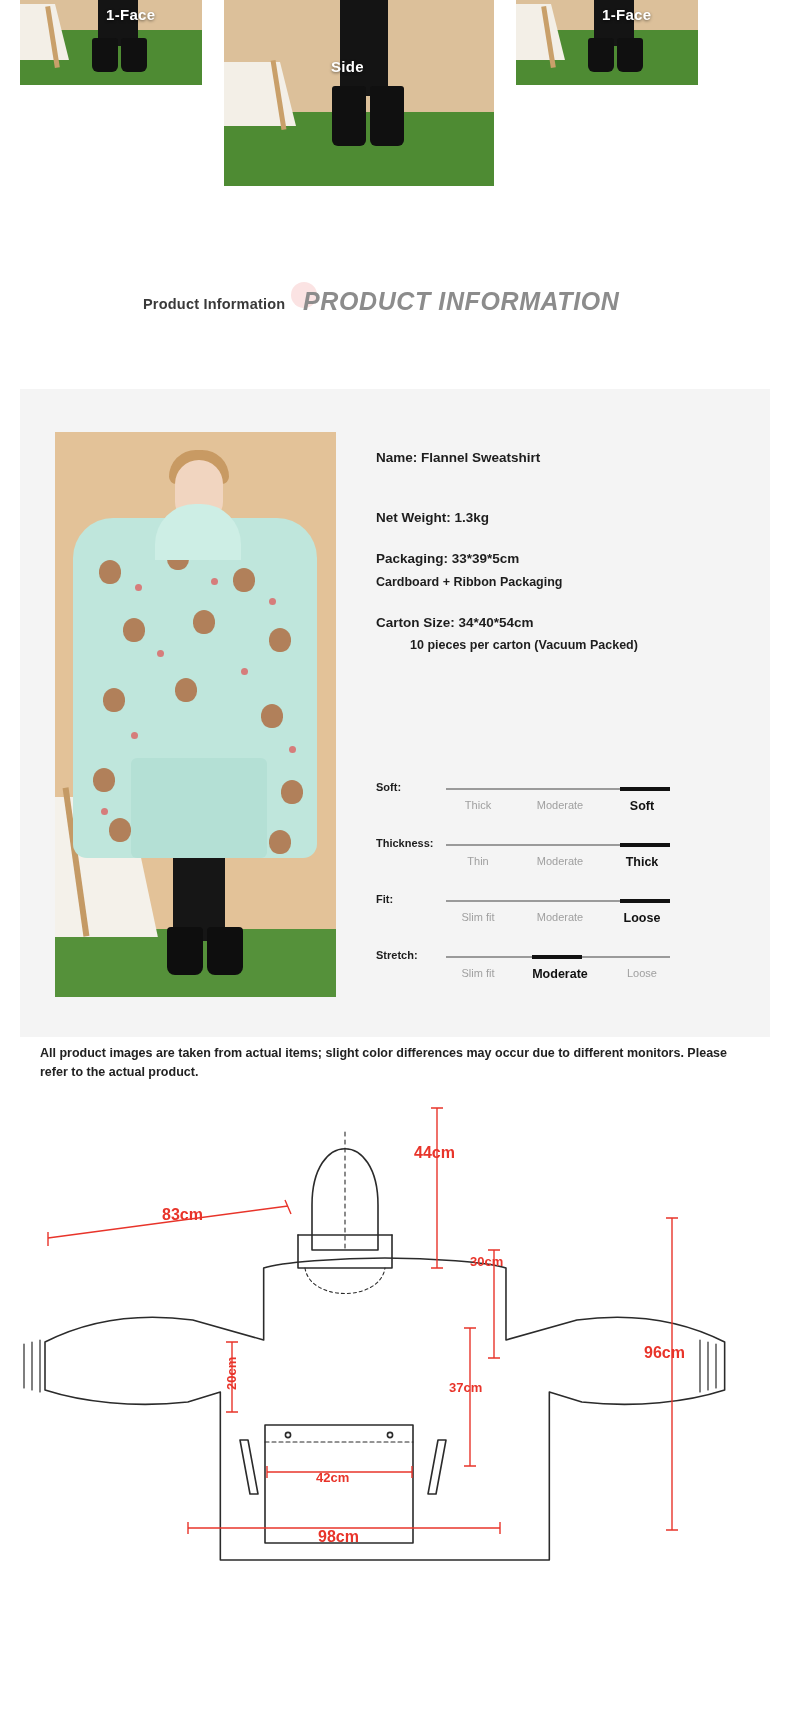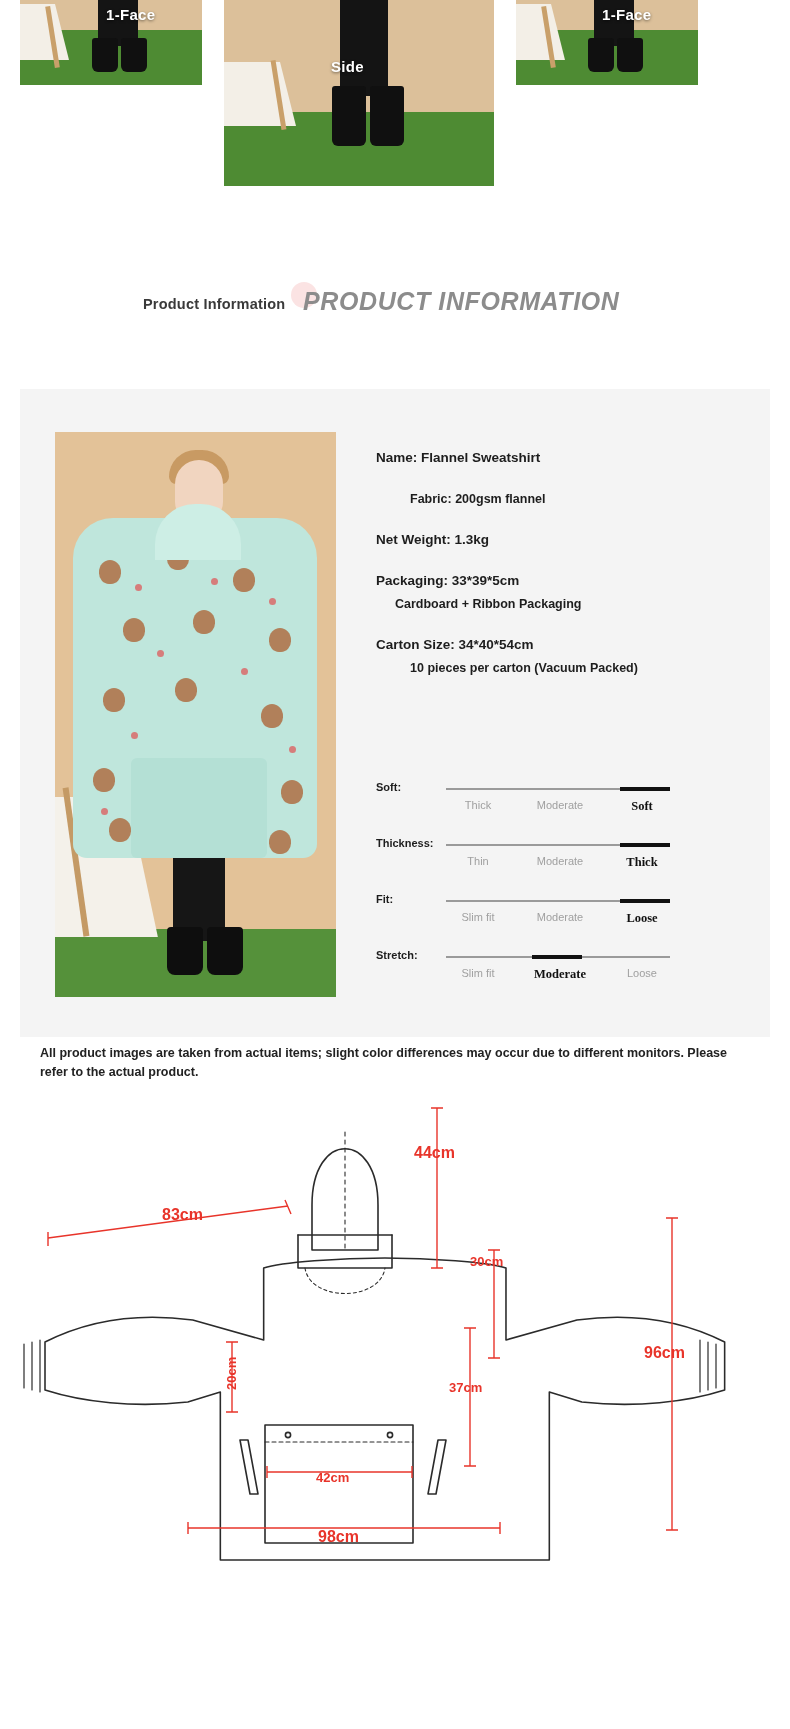--- a/index.html
+++ b/index.html
@@ -220,21 +220,21 @@
   .rating-ticks {
     position: absolute;
     left: 64px; top: 24px;
     width: 240px;
     display: flex;
     justify-content: space-between;
     font-size: 11px;
     color: #a0a0a0;
   }
   .rating-ticks .tick { width: 76px; text-align: center; }
-  .rating-ticks .tick.active { color: #111; font-weight: 700; font-size: 12.5px; font-family: Liberation Serif, serif; }
+  .rating-ticks .tick.active { color: #111; font-weight: 700; font-size: 12.5px; }
 
   
   .disclaimer {
     position: absolute;
     left: 40px; top: 1044px;
     width: 716px;
     font-size: 12.5px;
     line-height: 1.5;
     color: #222;
     font-weight: 600;
@@ -327,26 +327,25 @@
     <div class="paw" style="left:216px; top:228px;"></div>
     <div class="paw" style="left:28px; top:290px;"></div>
     <div class="m-pocket"></div>
   </div>
   <div class="m-hood"></div>
 </div>
 
 <div class="info-text">
   <div class="info-line">Name: Flannel Sweatshirt</div>
   <div class="info-gap"></div>
-  <div class="info-line sub">Fabric: 200gsm flannel</div>
   <div class="info-gap"></div>
   <div class="info-line">Net Weight: 1.3kg</div>
   <div class="info-gap"></div>
   <div class="info-line">Packaging: 33*39*5cm</div>
-  <div class="info-line" style="font-size:12.5px;margin-left:19px;">Cardboard + Ribbon Packaging</div>
+  <div class="info-line" style="font-size:12.5px;">Cardboard + Ribbon Packaging</div>
   <div class="info-gap"></div>
   <div class="info-line">Carton Size: 34*40*54cm</div>
   <div class="info-line sub">10 pieces per carton (Vacuum Packed)</div>
 </div>
 
 <div class="ratings">
 
   <div class="rating-row">
     <div class="rating-label">Soft:</div>
     <div class="rating-track">

